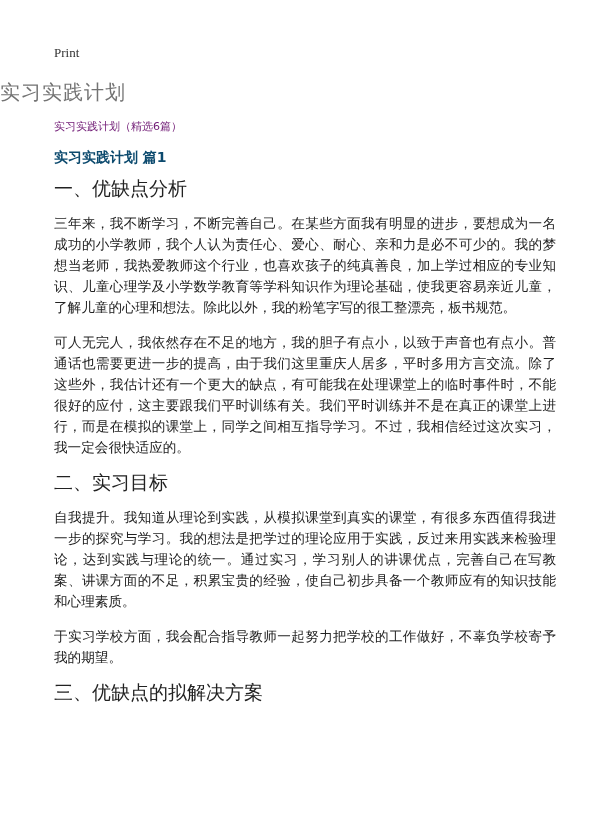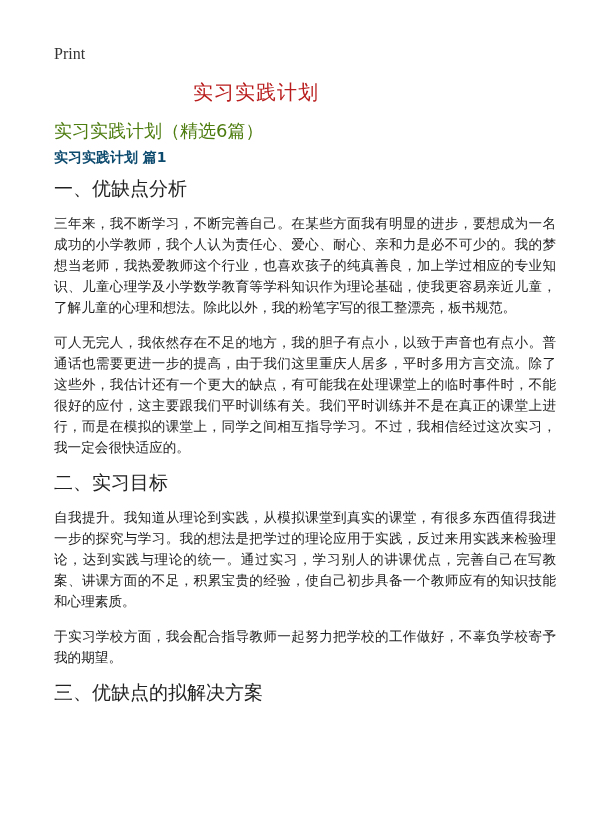--- a/index.html
+++ b/index.html
@@ -1,20 +1,20 @@
 <!DOCTYPE html>
 <html><head>
 <meta charset="utf-8">
 <style>
   html, body { margin: 0; padding: 0; background: #ffffff; }
   body { width: 600px; height: 828px; overflow: hidden; position: relative;
          font-family: "DejaVu Sans", "Liberation Sans", sans-serif; color: #222; }
-  .print { position: absolute; left: 54px; top: 45px; font-family: "Liberation Serif", "DejaVu Serif", serif; font-size: 16px; color: #333; }
-  .title { position: absolute; left: 0; width: 512px; top: 79px; text-align: center; font-size: 20px; color: #b91c1c; letter-spacing: 1px; }
-  .subtitle { position: absolute; left: 54px; top: 119px; font-size: 18px; color: #4d7c0f; }
+  .print { position: absolute; left: 54px; top: 45px; font-family: "Liberation Serif", "DejaVu Serif", serif; font-size: 13px; color: #333; }
+  .title { position: absolute; left: 0; width: 512px; top: 79px; font-size: 20px; color: #737373; letter-spacing: 1px; }
+  .subtitle { position: absolute; left: 54px; top: 119px; font-size: 11px; color: #701a75; }
   .sec-head { position: absolute; left: 54px; top: 149px; font-size: 14px; font-weight: bold; color: #0c4a6e; }
   .content { position: absolute; left: 54px; top: 178px; width: 502px; font-size: 13.6px; line-height: 21px; color: #222; }
   .content p { margin: 0 0 14px 0; text-align: justify; }
   .content h3 { margin: 0 0 14px 0; font-size: 19px; font-weight: normal; color: #222; }
 </style>
 </head>
 <body>
 
 <div class="print">Print</div>
 <div class="title">实习实践计划</div>

